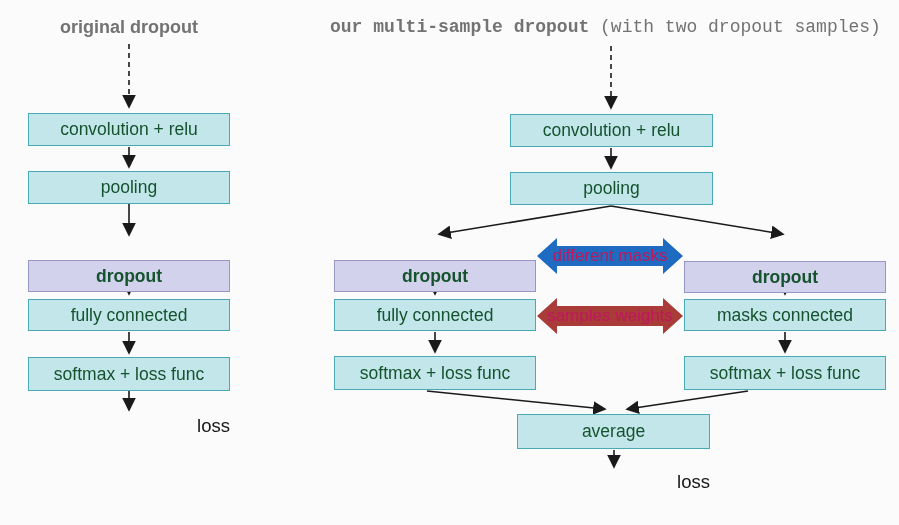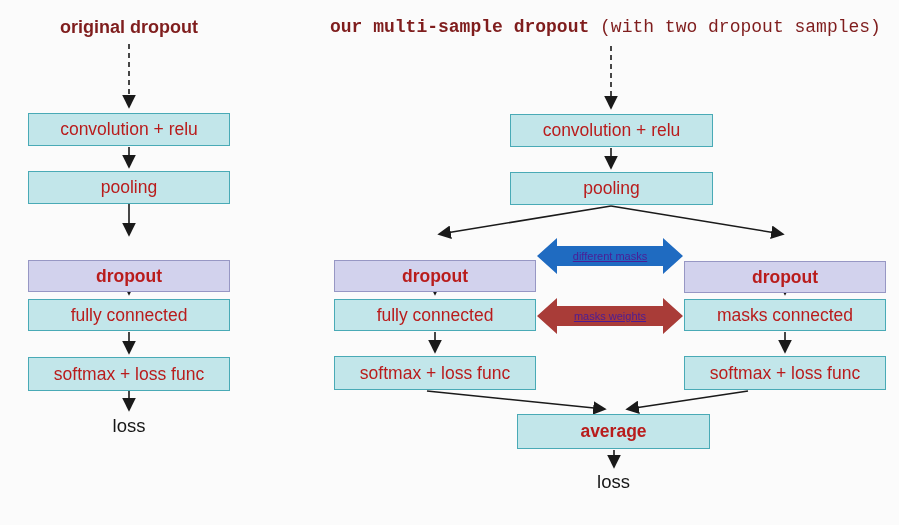--- a/index.html
+++ b/index.html
@@ -3,49 +3,49 @@
 <meta charset="utf-8">
 <style>
   html,body{margin:0;padding:0;background:#fbfbfb;}
   .stage{
     position:relative;width:899px;height:525px;overflow:hidden;
     background:#fbfbfb;color:#111;
     font-family:"Liberation Sans", sans-serif;
   }
   .title{
     position:absolute;text-align:center;font-size:18px;line-height:24px;
-    color:#7f1d1d;white-space:nowrap;
+    color:#737373;white-space:nowrap;
   }
   .title .b{font-weight:bold;}
   .box{
     position:absolute;box-sizing:border-box;
     background:var(--box-teal-fill,#c2e6ea);
     border:1.5px solid var(--box-teal-border,#49aab6);
     display:flex;align-items:center;justify-content:center;
-    font-size:17.5px;color:#b91c1c;white-space:nowrap;
+    font-size:17.5px;color:#14532d;white-space:nowrap;
   }
   .box.purple{
     background:var(--box-lavender-fill,#d2d2ed);
     border-color:var(--box-lavender-border,#9797c4);
     font-weight:bold;
     margin-top:20px;
   }
   .loss{
-    position:absolute;text-align:center;font-size:18.5px;color:#161616;
+    position:absolute;text-align:right;font-size:18.5px;color:#161616;
   }
   svg.connectors{position:absolute;left:0;top:0;z-index:1;}
   .box,.title,.loss{z-index:2;}
   .connectors line{stroke:#1a1a1a;stroke-width:1.6;fill:none;}
   .connectors line.dash{stroke-dasharray:5 4;}
   .ah-fill{fill:#1a1a1a;}
   .dbl{position:absolute;width:148px;height:38px;z-index:4;}
   .dbl svg{position:absolute;left:0;top:0;display:block;}
   .dbl .lbl{
     position:absolute;inset:0;display:flex;align-items:center;justify-content:center;
-    color:#4c1d95;font-size:11px;white-space:nowrap;text-decoration:underline;
+    color:#be185d;font-size:17px;white-space:nowrap;
   }
   .dbl.blue polygon{fill:var(--arrow-blue,#1f6bc1);}
   .dbl.red polygon{fill:var(--arrow-red,#a93c38);}
 </style>
 </head>
 <body>
 
 <div class="stage">
 
   <svg class="connectors" width="899" height="525" viewBox="0 0 899 525">
@@ -98,30 +98,30 @@
   <div class="box" style="left:510px;top:172px;width:203px;height:33px;">pooling</div>
 
   <div class="box purple" style="left:334px;top:240px;width:202px;height:32px;">dropout</div>
   <div class="box" style="left:334px;top:299px;width:202px;height:32px;">fully connected</div>
   <div class="box" style="left:334px;top:356px;width:202px;height:34px;">softmax + loss func</div>
 
   <div class="box purple" style="left:684px;top:241px;width:202px;height:32px;">dropout</div>
   <div class="box" style="left:684px;top:299px;width:202px;height:32px;">masks connected</div>
   <div class="box" style="left:684px;top:356px;width:202px;height:34px;">softmax + loss func</div>
 
-  <div class="box" style="left:517px;top:414px;width:193px;height:35px;font-weight:bold;">average</div>
+  <div class="box" style="left:517px;top:414px;width:193px;height:35px;">average</div>
   <div class="loss" style="left:517px;top:471px;width:193px;">loss</div>
 
   <div class="dbl blue" style="left:536px;top:237px;">
     <svg width="148" height="38" viewBox="0 0 148 38">
       <polygon points="1,19 21,1 21,9 127,9 127,1 147,19 127,37 127,29 21,29 21,37"></polygon>
     </svg>
     <span class="lbl">different masks</span>
   </div>
 
   <div class="dbl red" style="left:536px;top:297px;">
     <svg width="148" height="38" viewBox="0 0 148 38">
       <polygon points="1,19 21,1 21,9 127,9 127,1 147,19 127,37 127,29 21,29 21,37"></polygon>
     </svg>
-    <span class="lbl">masks weights</span>
+    <span class="lbl">samples weights</span>
   </div>
 
 </div>
 
 </body></html>

